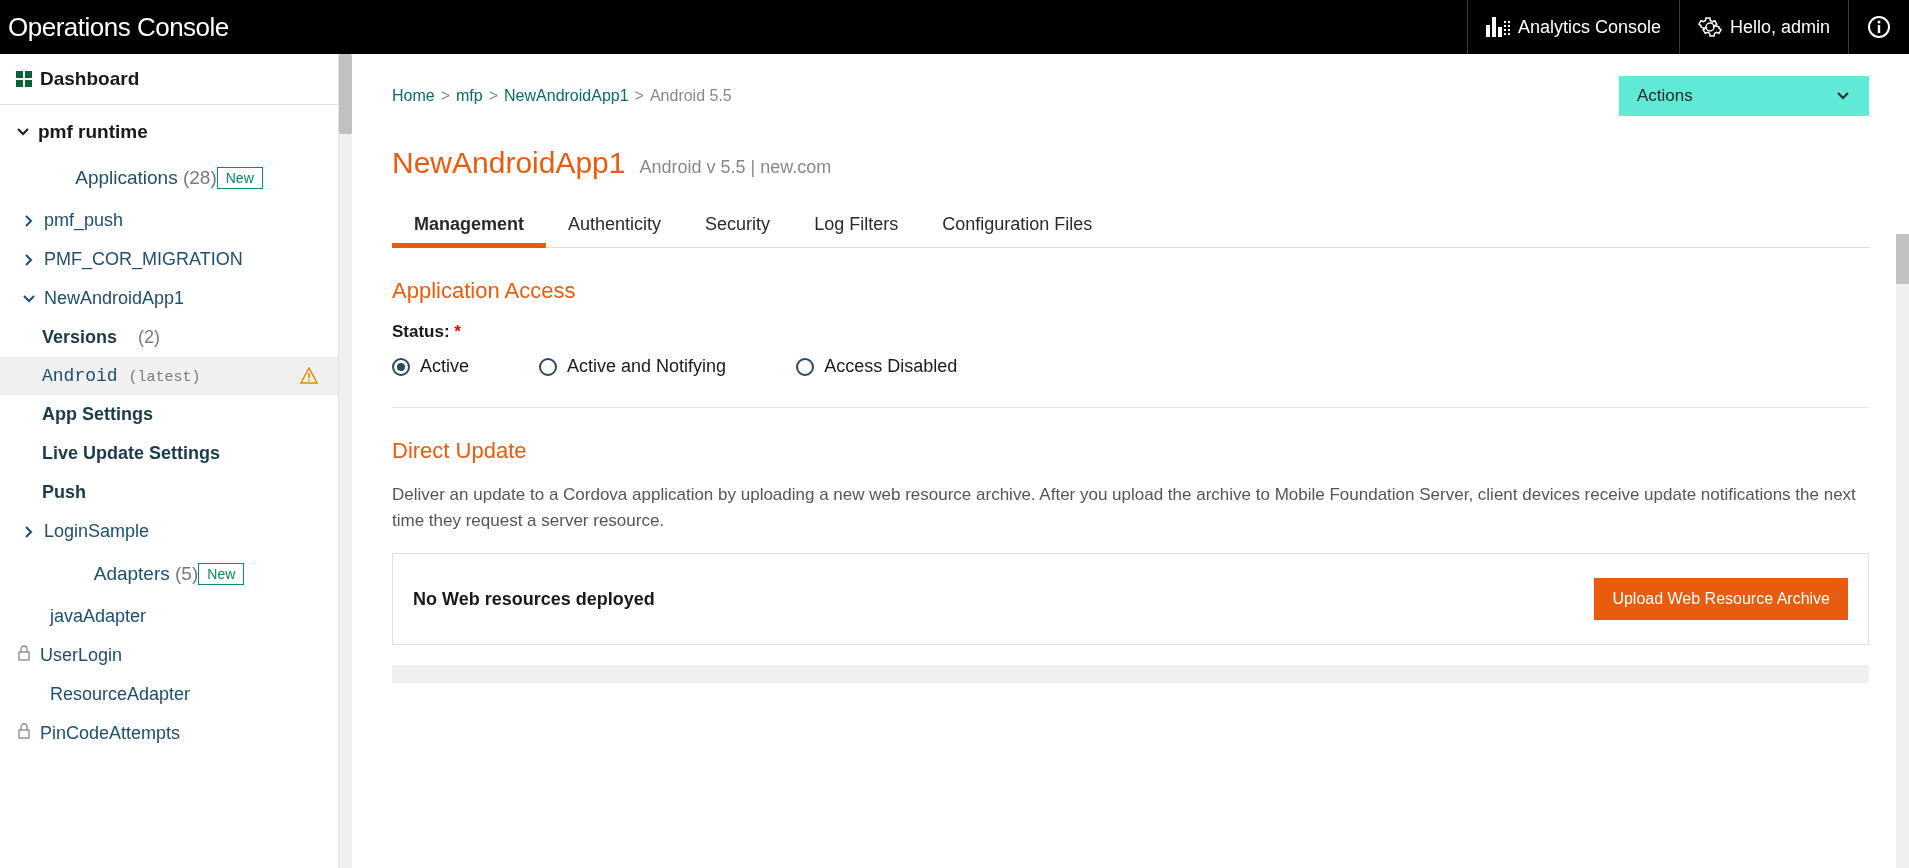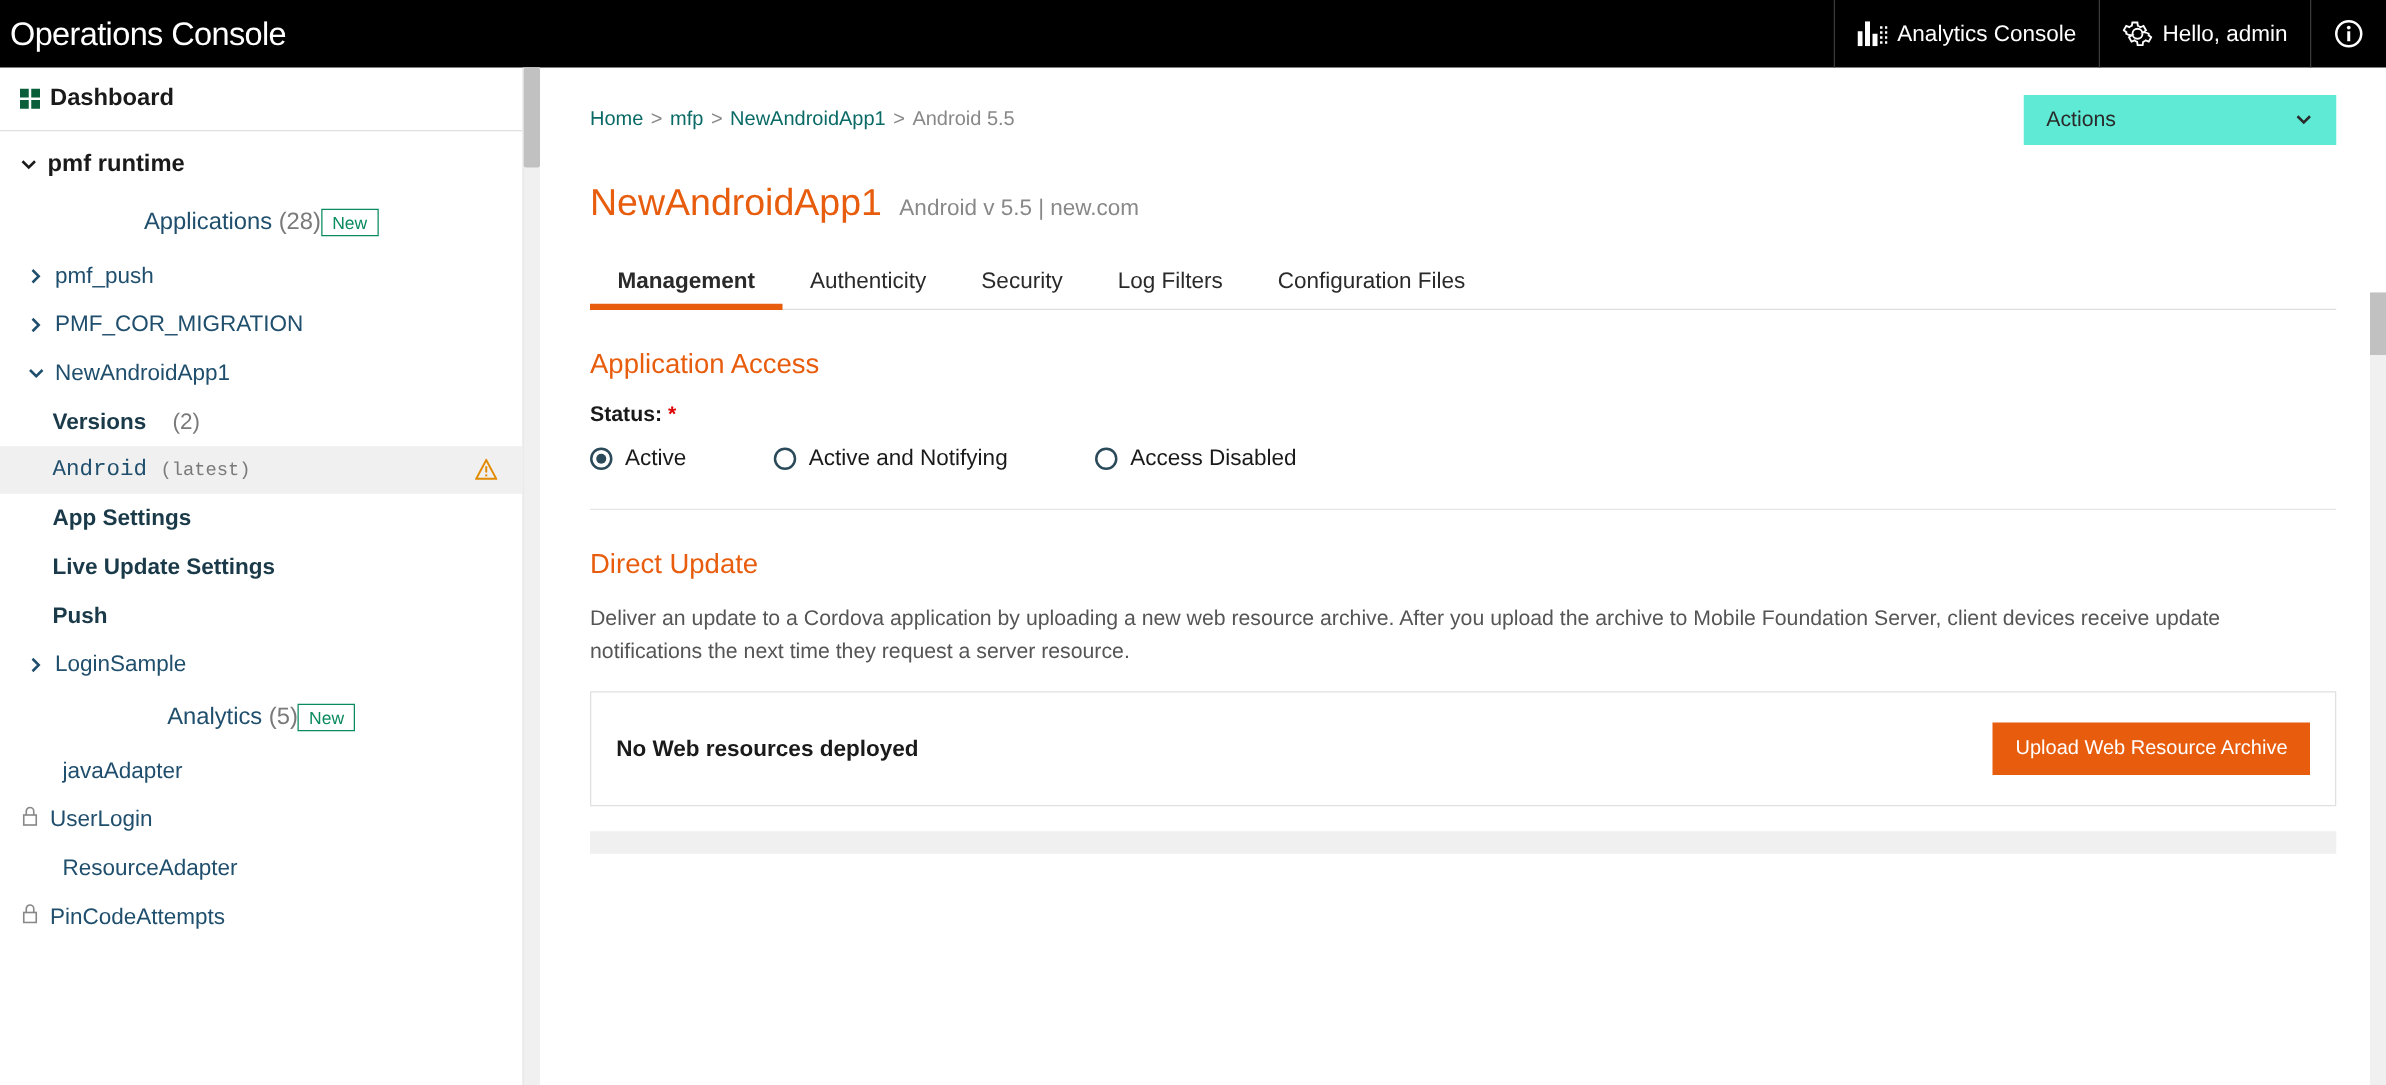--- a/index.html
+++ b/index.html
@@ -7,21 +7,21 @@
   
   
   .topbar { background: #000; color: #fff; height: 54px; display: flex; align-items: center; justify-content: space-between; padding: 0 0 0 8px; }
   .topbar-left { font-size: 26px; font-weight: 400; letter-spacing: -0.5px; }
   .topbar-right { display: flex; align-items: stretch; height: 100%; }
   .topbar-item { display: flex; align-items: center; gap: 8px; padding: 0 18px; border-left: 1px solid #3a3a3a; font-size: 18px; cursor: pointer; }
   .topbar-item svg { fill: #fff; }
   
   
   .layout { display: flex; height: calc(868px - 54px); }
-  .sidebar-wrap { width: 432px; position: relative; display: flex; }
+  .sidebar-wrap { width: 352px; position: relative; display: flex; }
   .sidebar { flex: 1; overflow-y: auto; padding: 0; border-right: 1px solid #e0e0e0; }
   .sidebar-scroll { width: 13px; background: #f0f0f0; position: relative; }
   .sidebar-scroll-thumb { position: absolute; top: 0; left: 0; right: 0; height: 80px; background: #c1c1c1; border-radius: 2px; }
   
   .dashboard-row { display: flex; align-items: center; gap: 8px; padding: 14px 16px; font-size: 19px; font-weight: 600; border-bottom: 1px solid #e0e0e0; cursor: pointer; color: #1a1a1a;}
   .dash-icon { width: 16px; height: 16px; display: grid; grid-template-columns: 1fr 1fr; grid-template-rows: 1fr 1fr; gap: 2px; }
   .dash-icon span { background: #0a5f3a; }
   
   .runtime-row { display: flex; align-items: center; gap: 8px; padding: 16px 16px 12px 16px; font-size: 19px; font-weight: 600; cursor: pointer; color: #1a1a1a;}
   
@@ -183,21 +183,21 @@
         <span>Push</span>
       </div>
       <div class="tree-item">
         <svg class="chevron" viewBox="0 0 14 14">
             <path d="M4 2l5 5-5 5" fill="none" stroke="#204f6d" stroke-width="2"></path>
           </svg>
         <span>LoginSample</span>
       </div>
 
       <div class="section-header">
-        <span class="section-title"><span>Analytics</span> <span class="section-count">(5)</span></span>
+        <span class="section-title"><span>Adapters</span> <span class="section-count">(5)</span></span>
         <span class="new-badge">New</span>
       </div>
       <div class="adapter-item">
           <span>javaAdapter</span>
         </div>
       <div class="adapter-item with-lock">
         <svg class="lock-icon" viewBox="0 0 16 16">
             <rect x="3" y="7" width="10" height="8" fill="none" stroke="#888" stroke-width="1.3"></rect>
             <path d="M5 7V4a3 3 0 016 0v3" fill="none" stroke="#888" stroke-width="1.3"></path>
           </svg>

